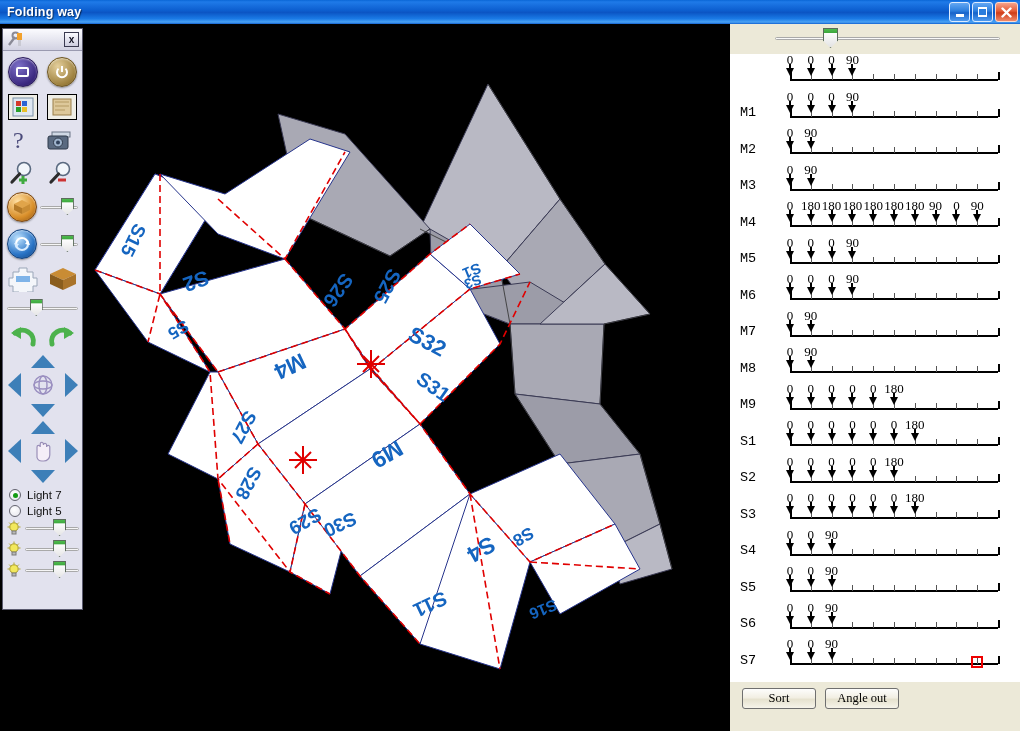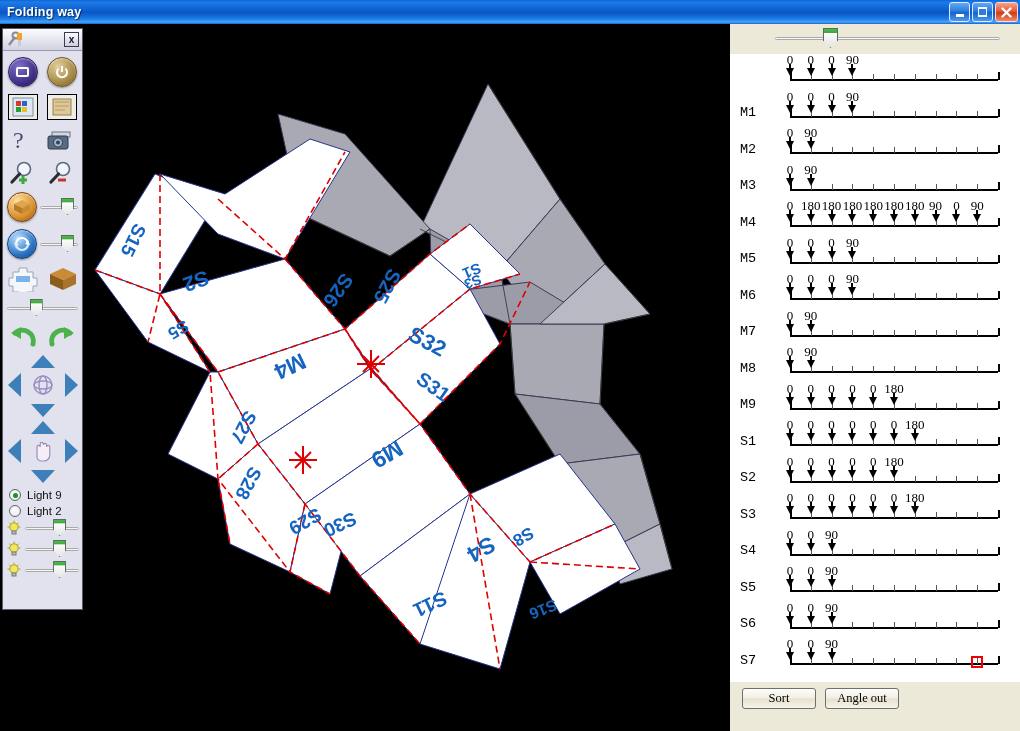--- a/index.html
+++ b/index.html
@@ -463,25 +463,25 @@
           <svg width="24" height="26" viewBox="0 0 24 26">
             <path d="M6 16 v-7 a1.6 1.6 0 0 1 3.2 0 v-3 a1.6 1.6 0 0 1 3.2 0 v1 a1.6 1.6 0 0 1 3.2 0 v2 a1.6 1.6 0 0 1 3.2 0 v8 a6 6 0 0 1 -6 6 h-2 a5 5 0 0 1 -4.8 -3.6 z" fill="#f5eef8" stroke="#9a8fb8" stroke-width="1.2"></path>
           </svg>
         </div>
       </div>
 
       <div class="radiorow">
         <div class="radio">
             <div class="dot"></div>
           </div>
-        <span>Light 9</span>
+        <span>Light 7</span>
       </div>
       <div class="radiorow">
         <div class="radio"></div>
-        <span>Light 2</span>
+        <span>Light 5</span>
       </div>
 
       <div class="lightrow">
         <svg class="bulb" viewBox="0 0 16 16">
           <circle cx="8" cy="7" r="4.2" fill="#f2e85c" stroke="#a89a2a"></circle>
           <rect x="6" y="11" width="4" height="3" fill="#b9b9b9" stroke="#7a7a7a"></rect>
           <path d="M8 0.5 v2 M1.5 7 h2 M12.5 7 h2 M3.2 2.6 l1.4 1.4 M12.8 2.6 l-1.4 1.4" stroke="#b0a52e" stroke-width="1"></path>
         </svg>
         <div class="sld">
           <div class="track"></div>

